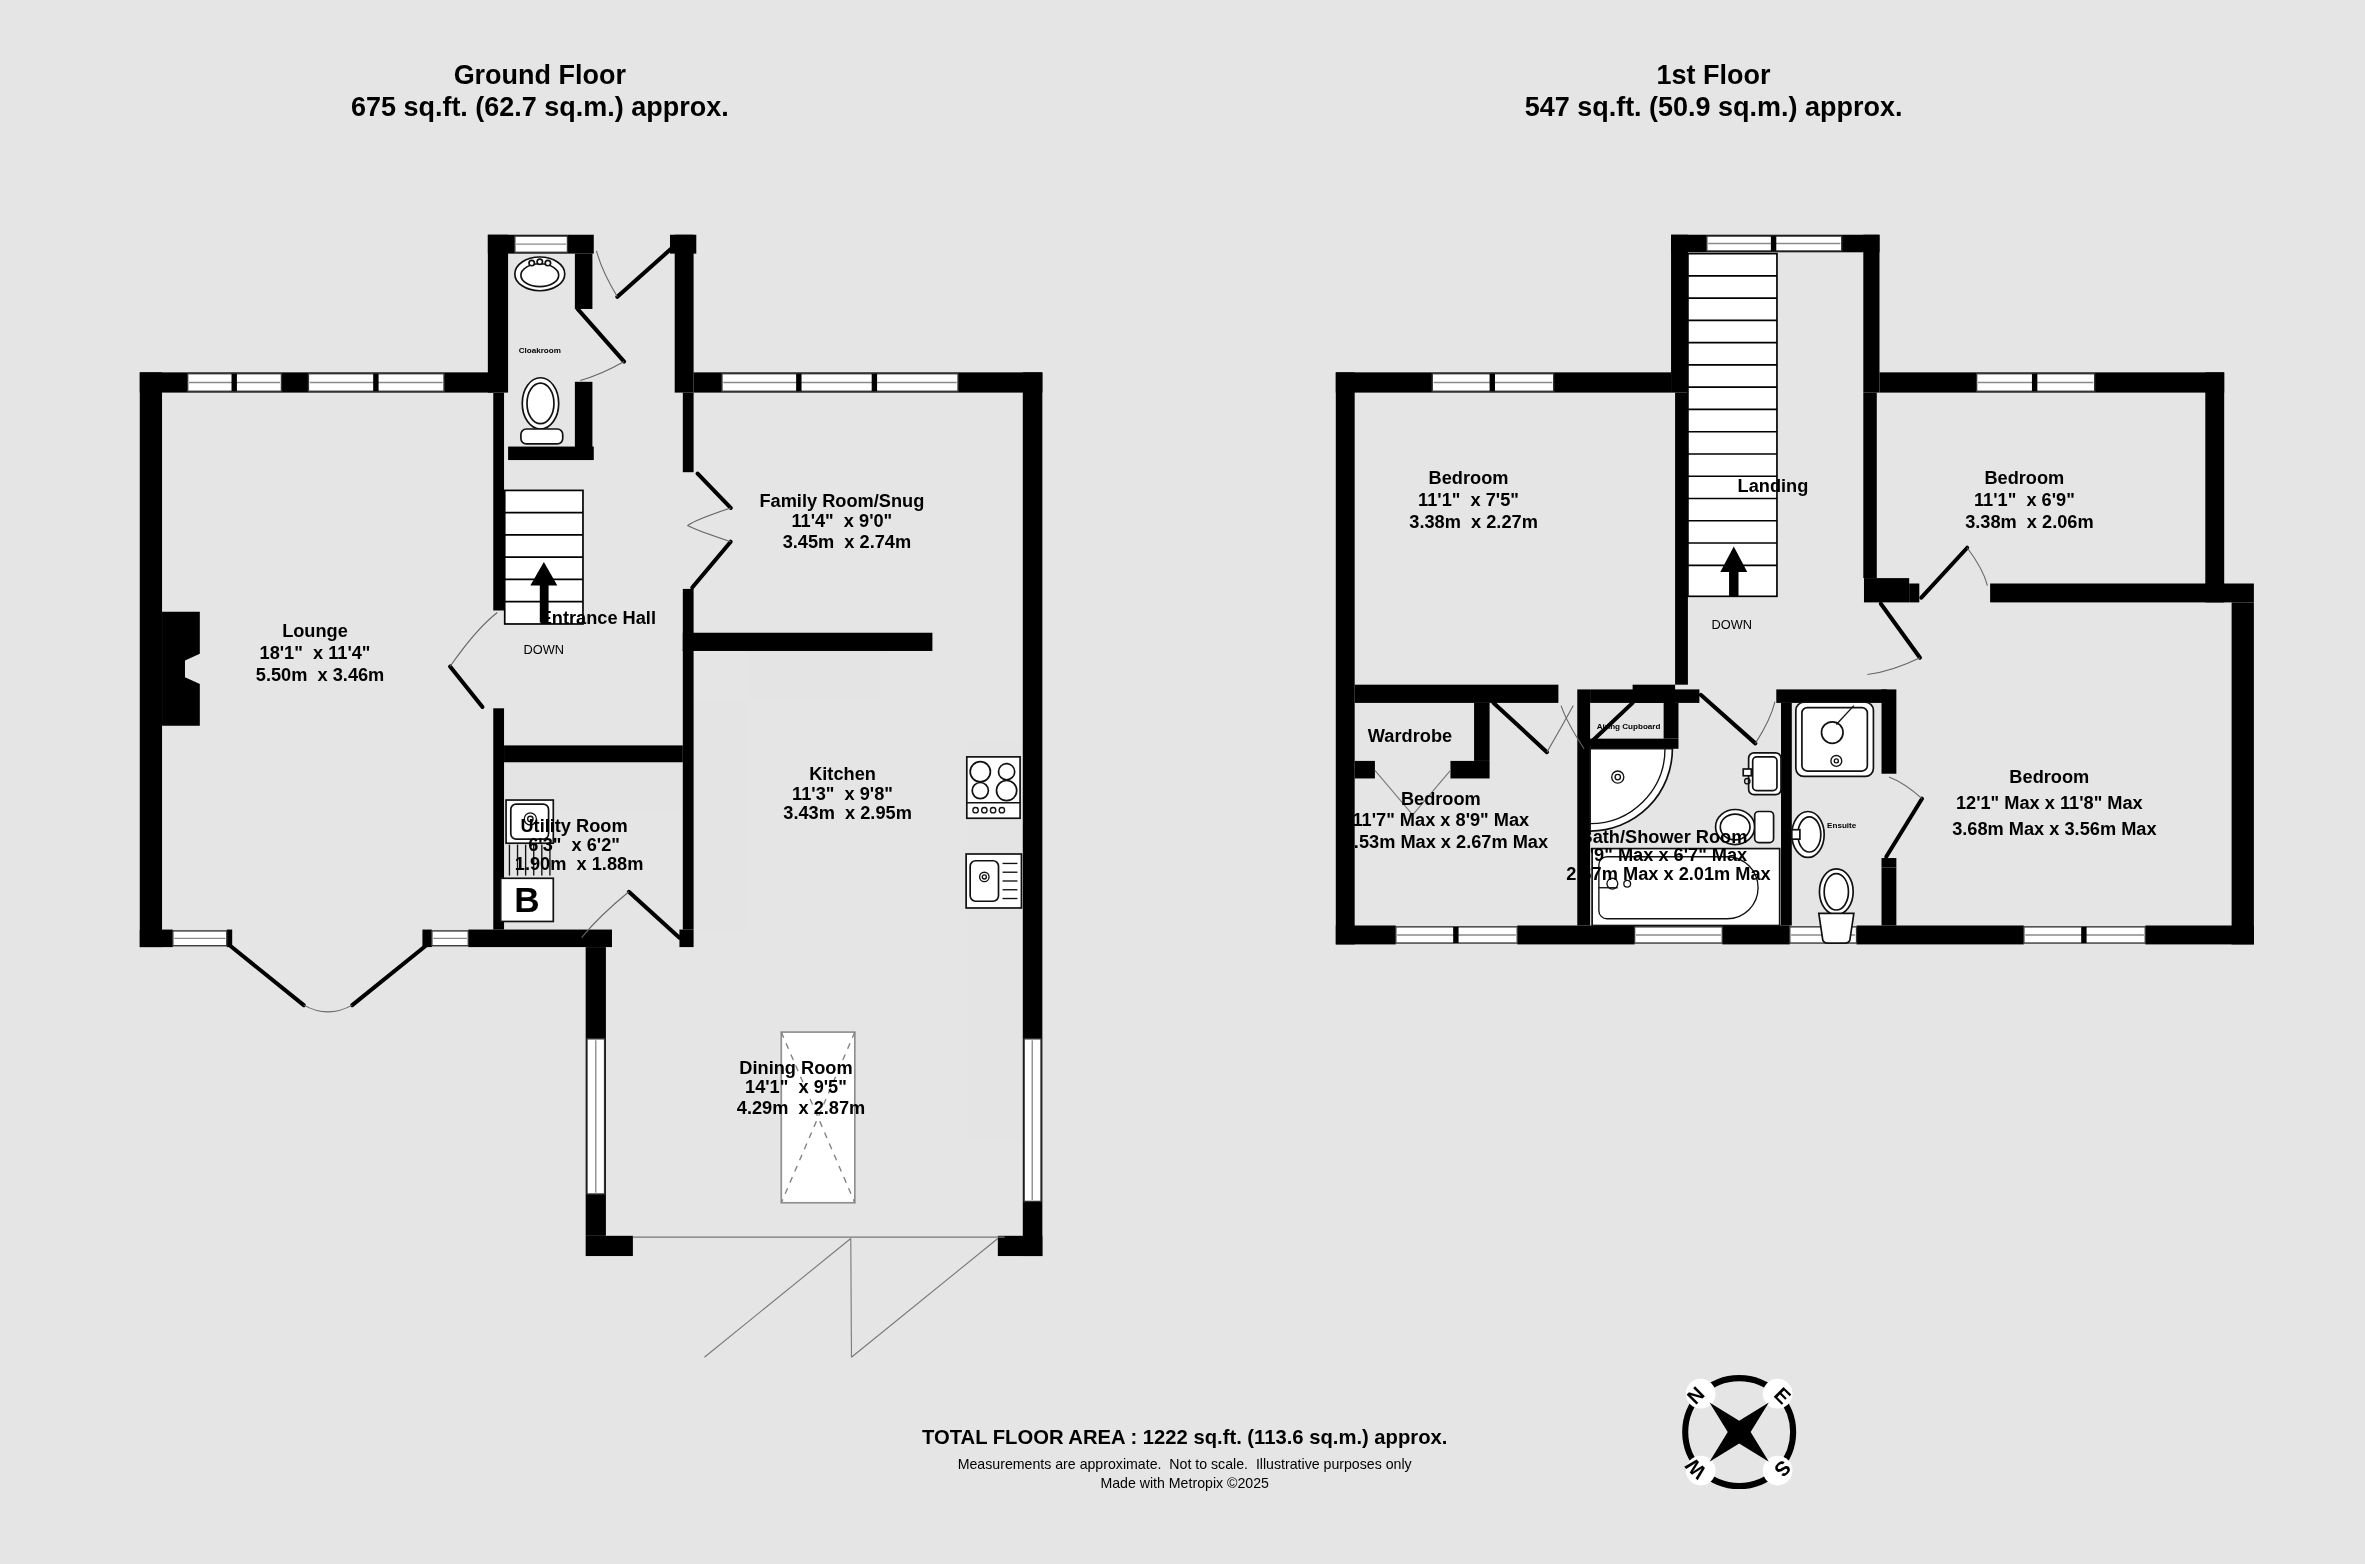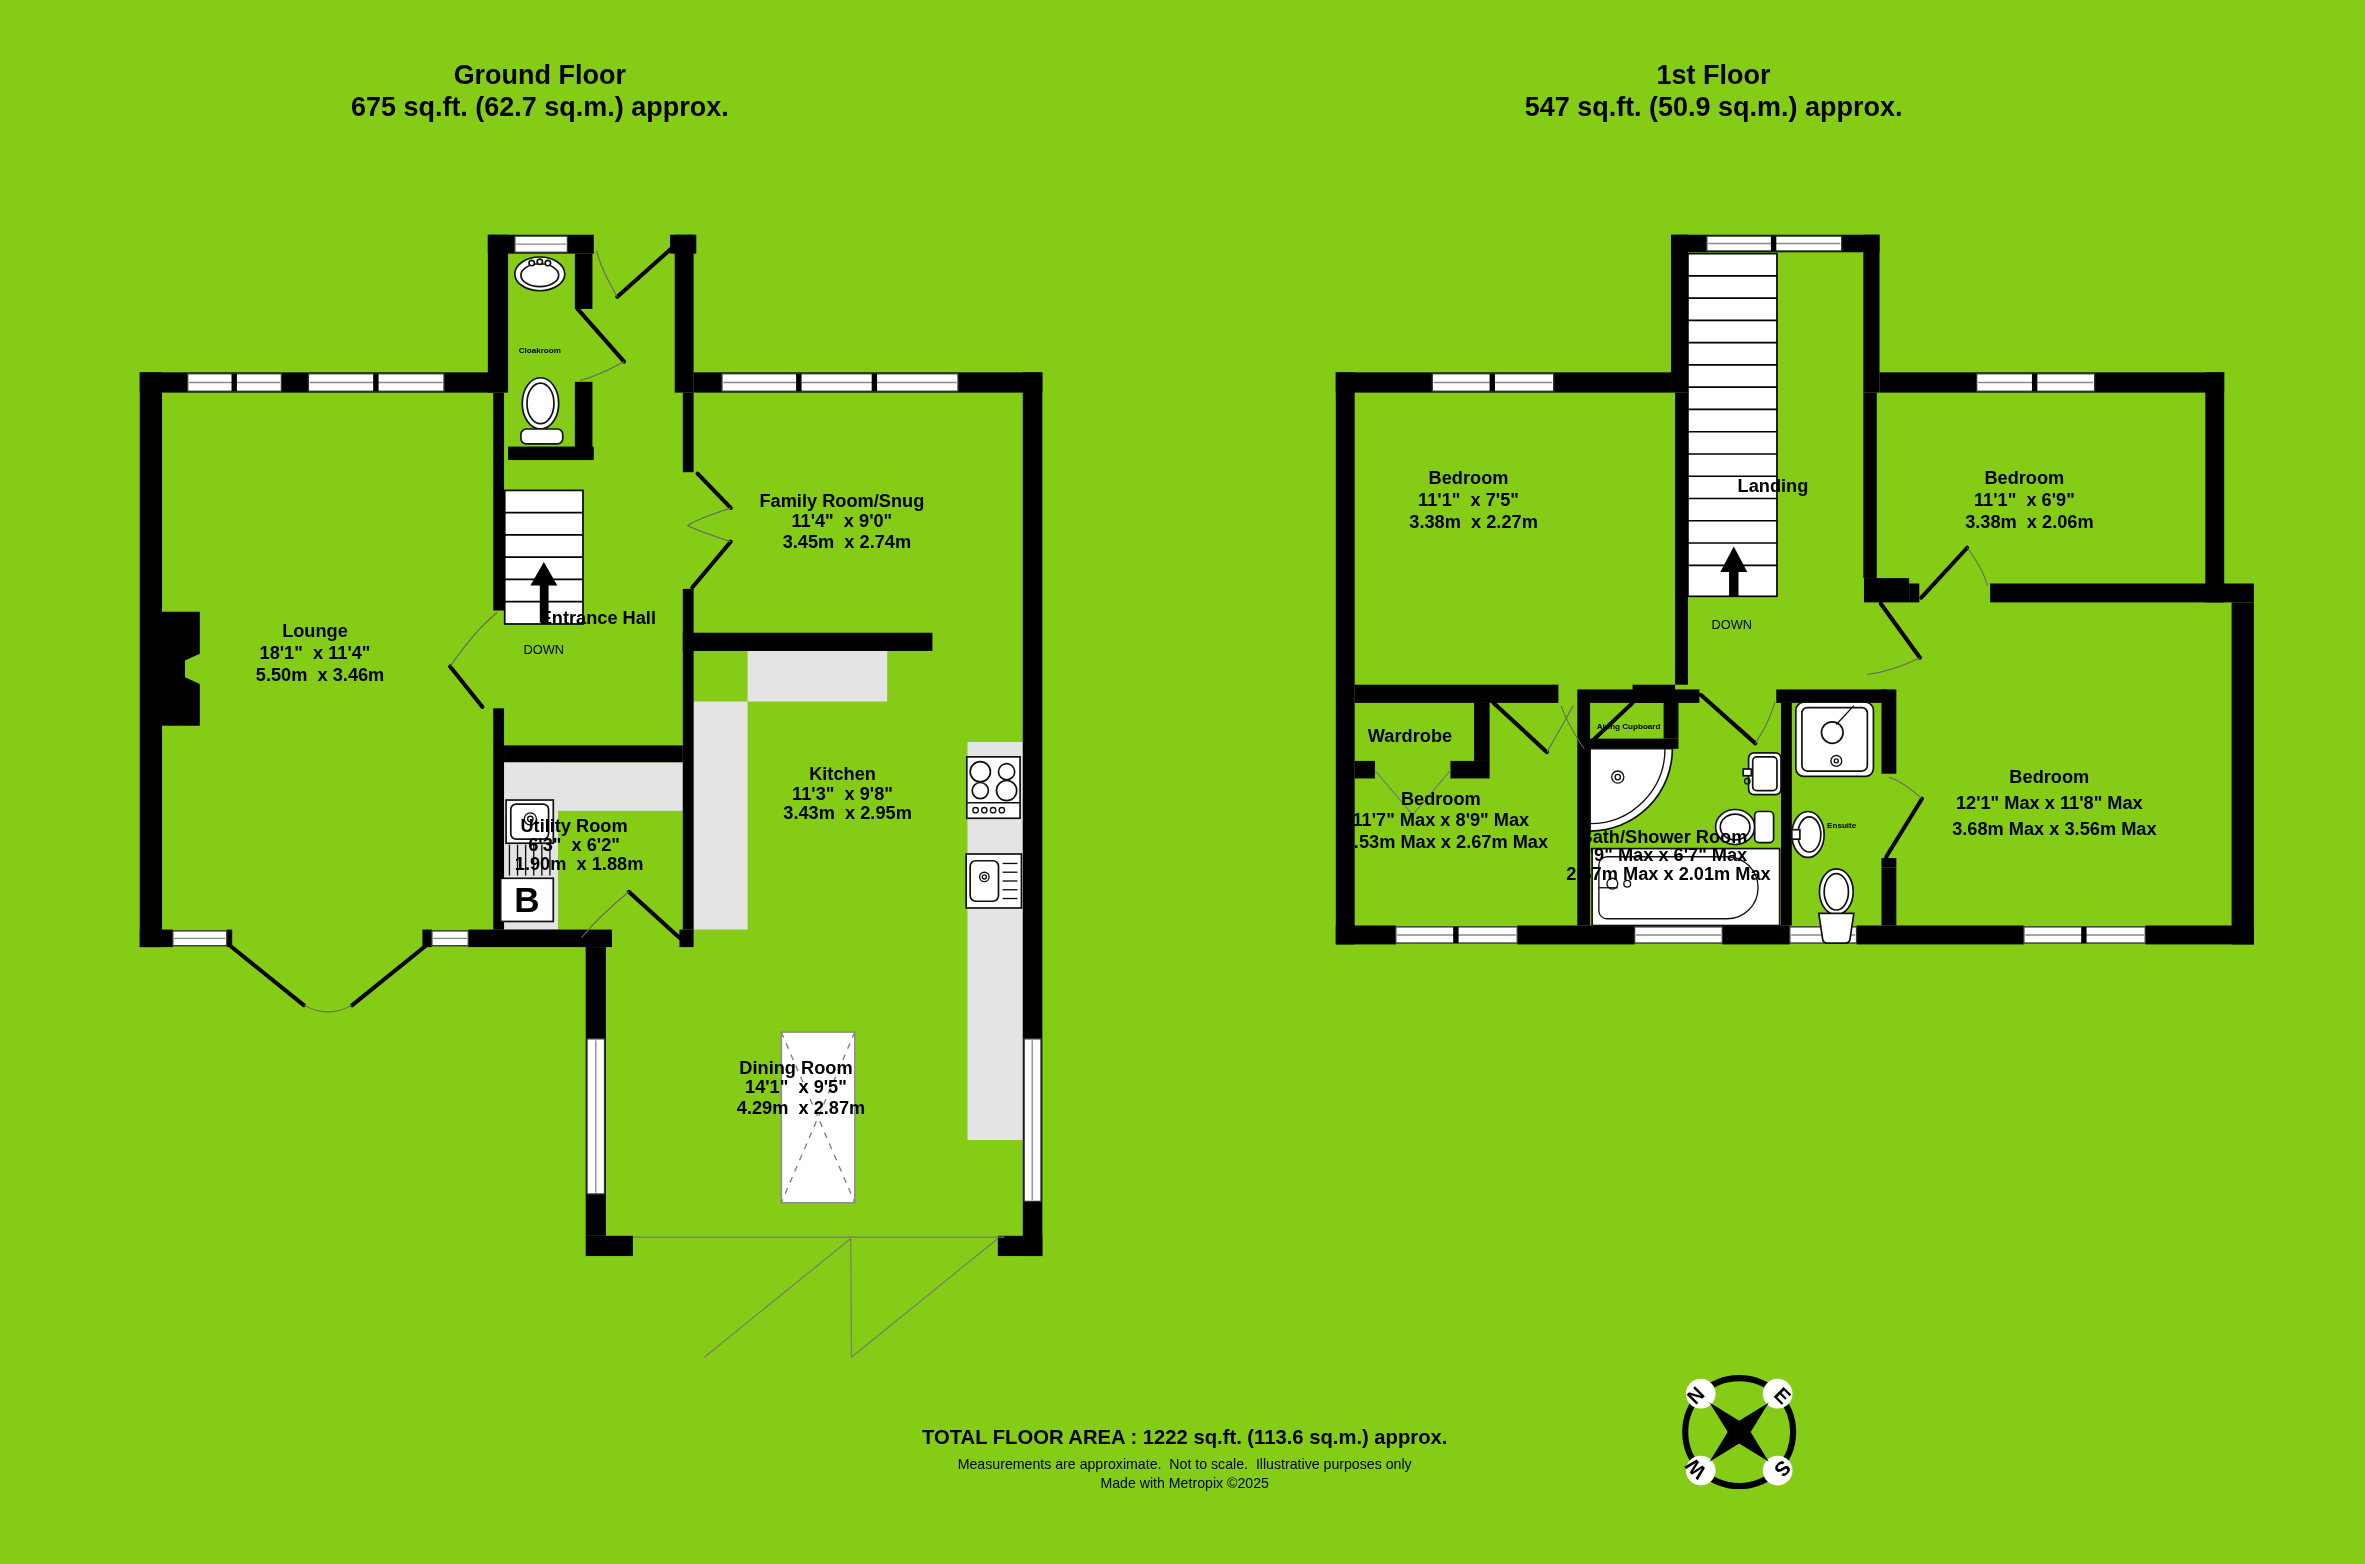--- a/index.html
+++ b/index.html
@@ -1,16 +1,16 @@
 <!DOCTYPE html>
 <html style="font-size:10.8px"><head>
 <meta charset="utf-8">
 <style>
   html,body{margin:0;padding:0;background:#fff;}
-  .page{position:relative;width:2366px;height:1565px;background:#84cc16;overflow:hidden;}
+  .page{position:relative;width:2366px;height:1565px;background:#e5e5e5;overflow:hidden;}
   svg{position:absolute;left:0;top:0;}
   svg text{font-family:"Liberation Sans","DejaVu Sans",sans-serif;fill:#000;white-space:pre;}
   .room-label{font-size:27px;font-weight:bold;text-anchor:middle;}
   .small-label{font-size:12px;font-weight:bold;text-anchor:middle;}
   .title{font-size:40px;font-weight:bold;text-anchor:middle;}
   .down-label{font-size:19px;text-anchor:middle;}
   .hall-label{font-size:27px;font-weight:bold;text-anchor:middle;}
   .boiler-label{font-size:52px;font-weight:bold;text-anchor:middle;}
   .footer-bold{font-size:30px;font-weight:bold;text-anchor:middle;}
   .footer-small{font-size:21px;text-anchor:middle;}

